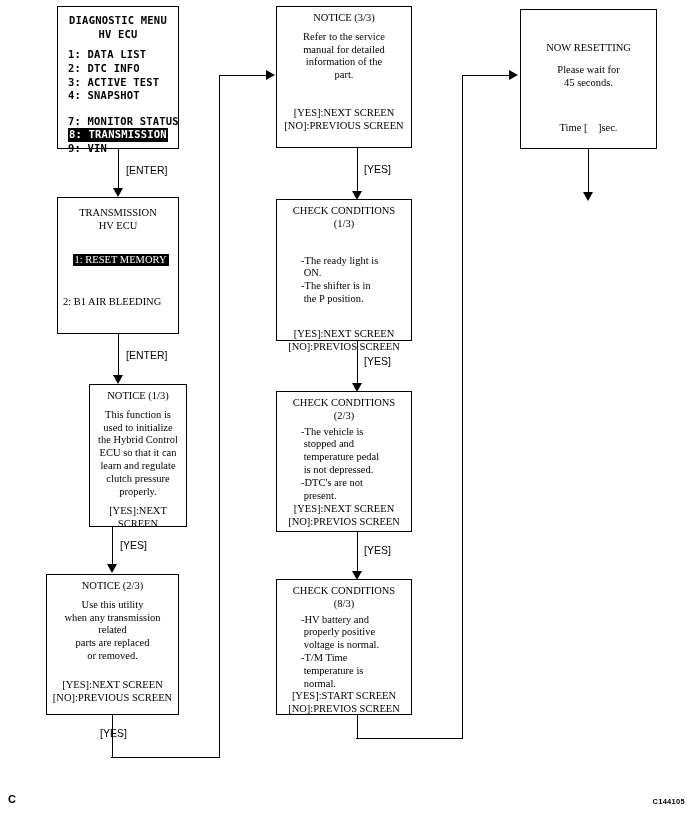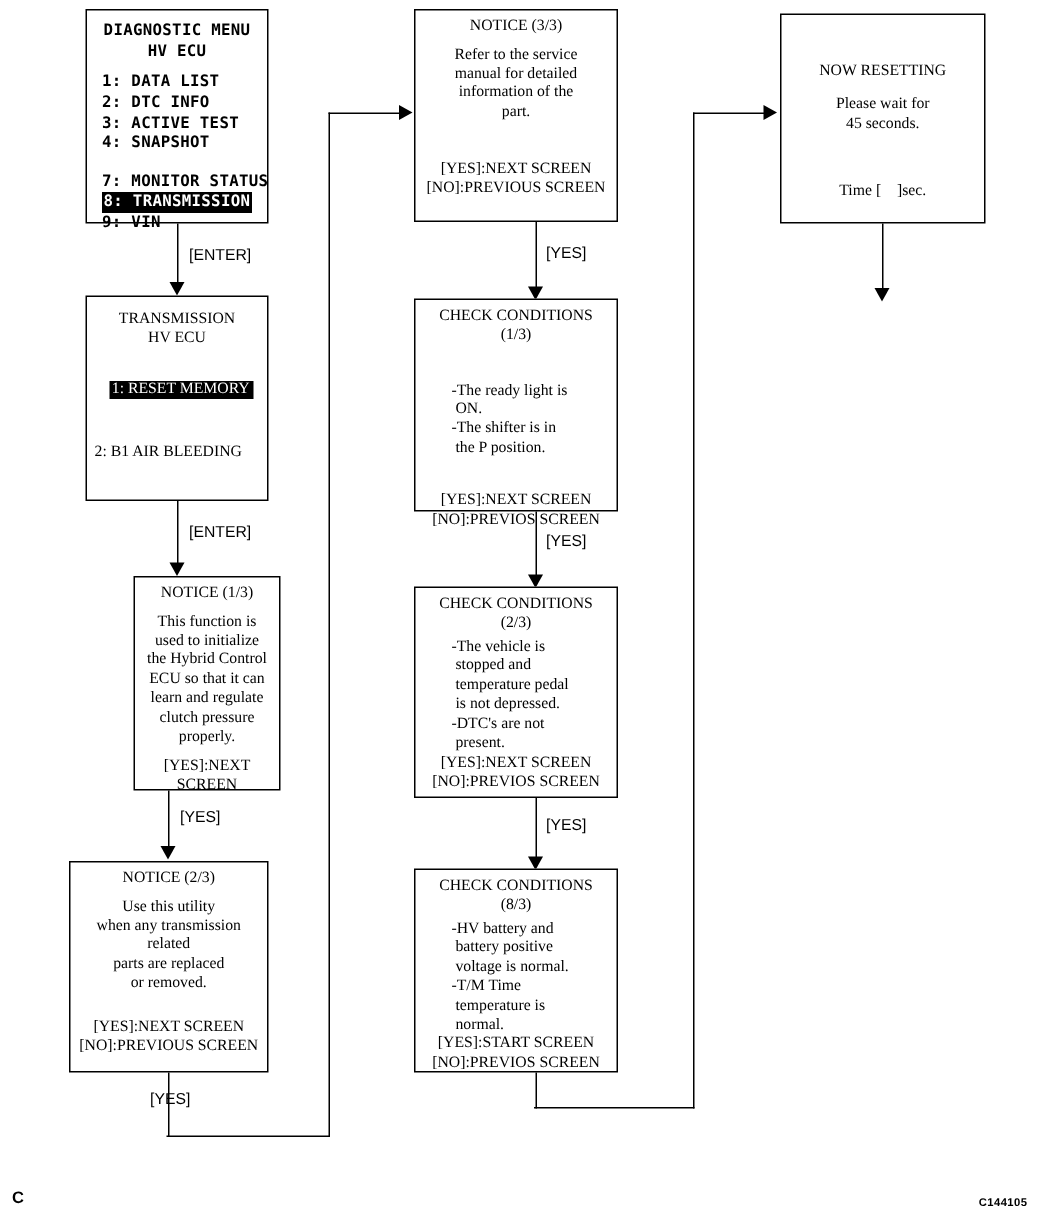--- a/index.html
+++ b/index.html
@@ -160,21 +160,21 @@
 
   <div class="vline" style="left:357px;top:532px;height:42px;"></div>
   <div class="arrd" style="left:351.5px;top:571px;"></div>
   <div class="lbl" style="left:364px;top:544px;">[YES]</div>
 
   <div class="box" style="left:276px;top:579px;width:136px;height:136px;padding-top:5px;">
     <div class="t">CHECK CONDITIONS</div>
     <div class="t">(8/3)</div>
     <div style="height:3px"></div>
     <div class="t left" style="padding-left:24px;white-space:pre;">-HV battery and</div>
-    <div class="t left" style="padding-left:24px;white-space:pre;"> battery positive</div>
+    <div class="t left" style="padding-left:24px;white-space:pre;"> properly positive</div>
     <div class="t left" style="padding-left:24px;white-space:pre;"> voltage is normal.</div>
     <div class="t left" style="padding-left:24px;white-space:pre;">-T/M Time</div>
     <div class="t left" style="padding-left:24px;white-space:pre;"> temperature is</div>
     <div class="t left" style="padding-left:24px;white-space:pre;"> normal.</div>
     <div style="height:0px"></div>
     <div class="t">[YES]:START SCREEN</div>
     <div class="t">[NO]:PREVIOS SCREEN</div>
   </div>
 
   <div class="vline" style="left:357px;top:715px;height:24px;"></div>

